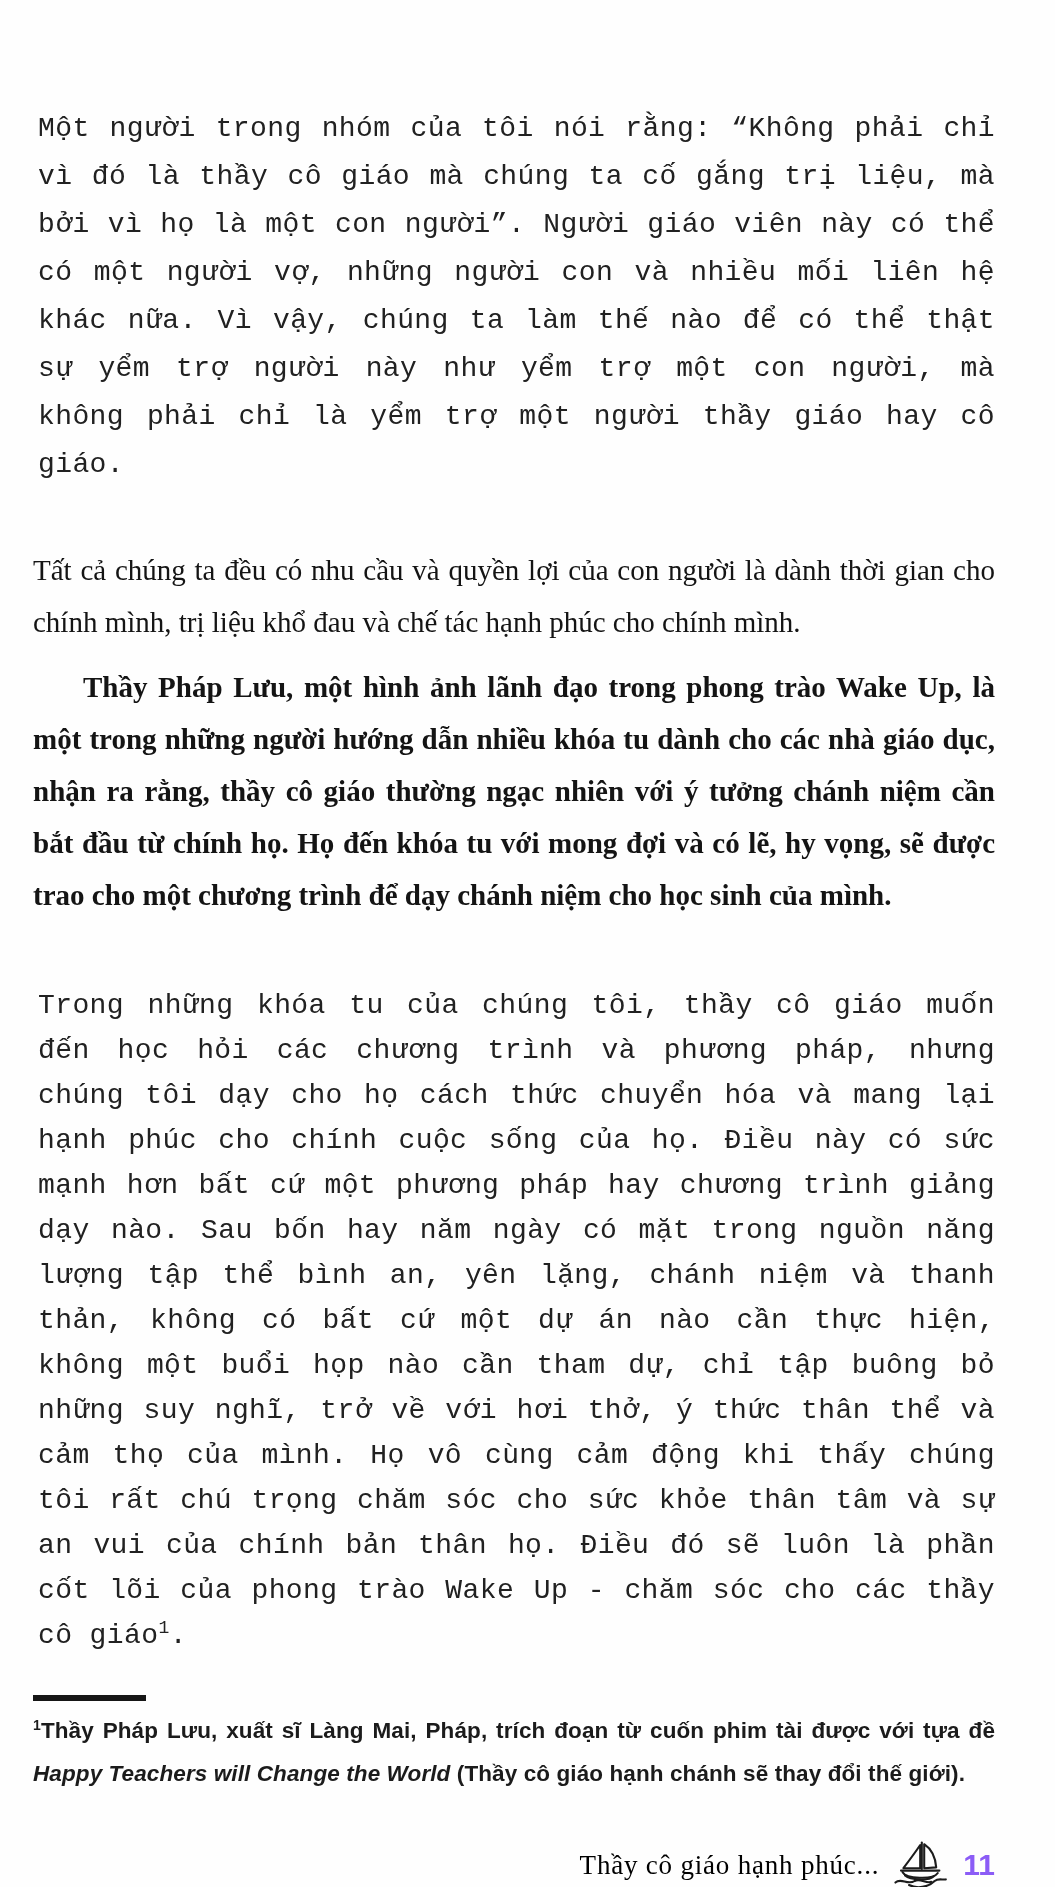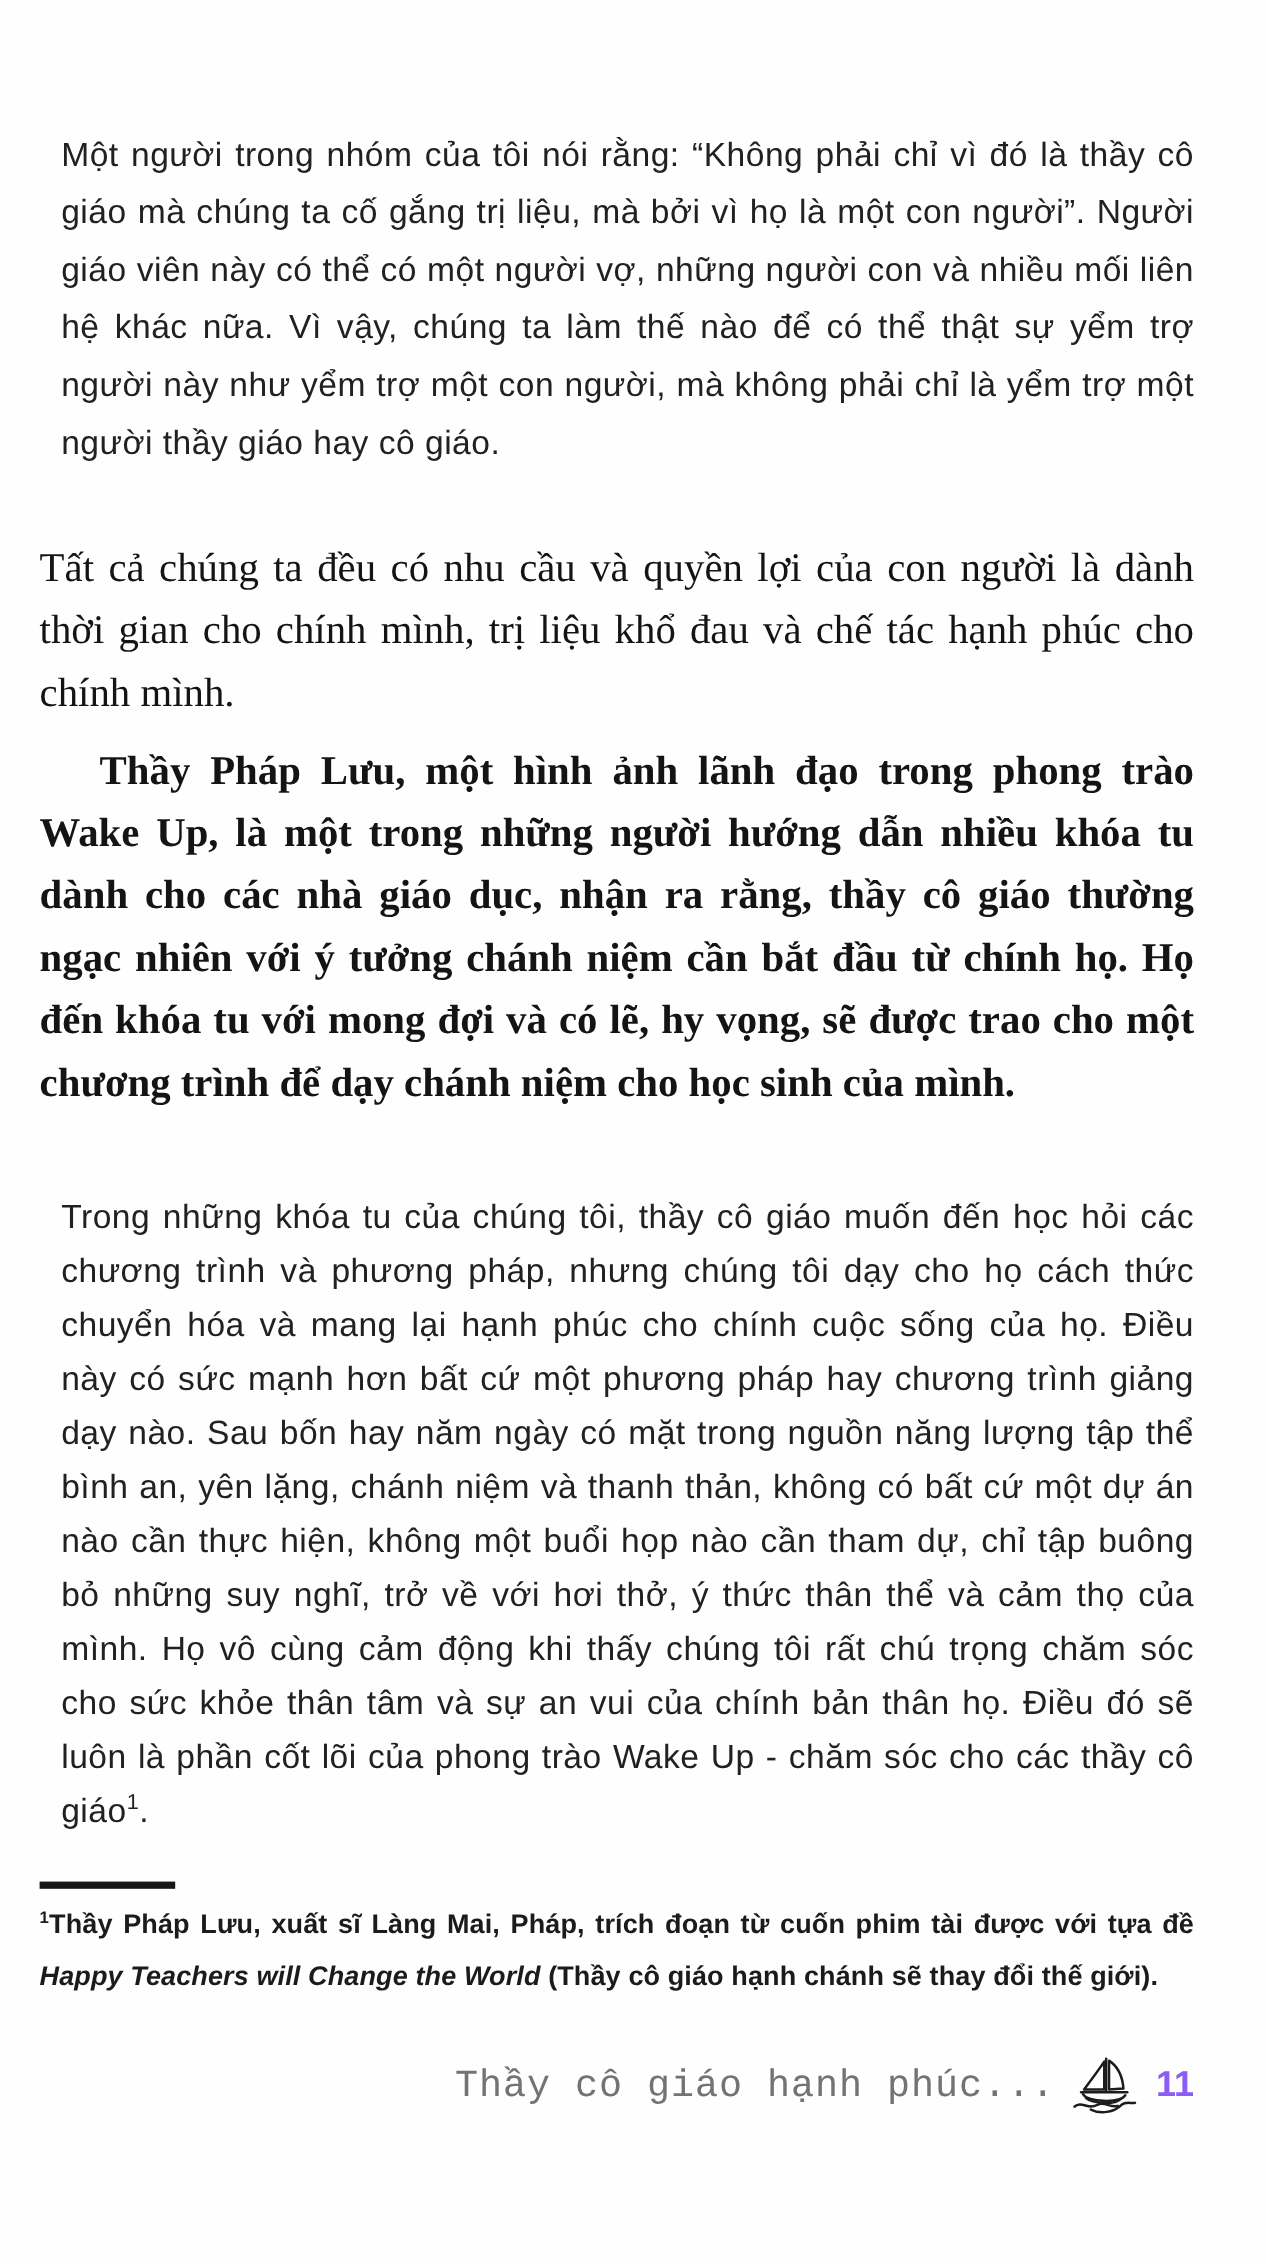--- a/index.html
+++ b/index.html
@@ -8,34 +8,34 @@
     position: relative;
     width: 1055px;
     height: 1887px;
     margin: 0 auto;
     background: #fefefe;
     color: #1a1a1a;
     overflow: hidden;
     box-sizing: border-box;
   }
   .sans-block {
-    margin: 0 60px 0 51px;
-    font-family: Liberation Sans, sans-serif;
+    margin: 0 60px 0 38px;
+    font-family: Liberation Mono, monospace;
     font-size: 28px;
     line-height: 48px;
     letter-spacing: 0.4px;
     text-align: justify;
     color: #212121;
   }
   .bq1 { margin-top: 105px; }
   .bq2 { margin-top: 62px; line-height: 45px; }
   .serif-para {
     margin: 0 60px 0 33px;
     font-family: "Liberation Serif", serif;
-    font-size: 34px;
+    font-size: 29px;
     line-height: 52px;
     text-align: justify;
     color: #141414;
   }
   .para1 { margin-top: 55px; }
   .para2 { margin-top: 13px; text-indent: 50px; font-weight: bold; }
   sup.fn-ref {
     font-size: 18px;
     line-height: 0;
     vertical-align: super;
@@ -59,24 +59,24 @@
   .footnote sup { font-size: 14px; line-height: 0; vertical-align: super; }
   .footnote i { font-style: italic; margin-top: 40px; }
   .page-footer {
     margin: 42px 60px 0 0;
     display: flex;
     justify-content: flex-end;
     align-items: center;
     gap: 14px;
   }
   .running-title {
-    font-family: Liberation Mono, monospace;
-    font-size: 32px;
+    font-family: Liberation Serif, serif;
+    font-size: 27px;
     letter-spacing: 0.8px;
-    color: #737373;
+    color: #000000;
   }
   .boat { display: inline-flex; width: 56px; height: 56px; }
   .boat svg { width: 100%; height: 100%; }
   .page-number {
     font-family: "Liberation Sans", sans-serif;
     font-weight: 600;
     font-size: 30px;
     color: #8b5cf6;
   }
 </style>

